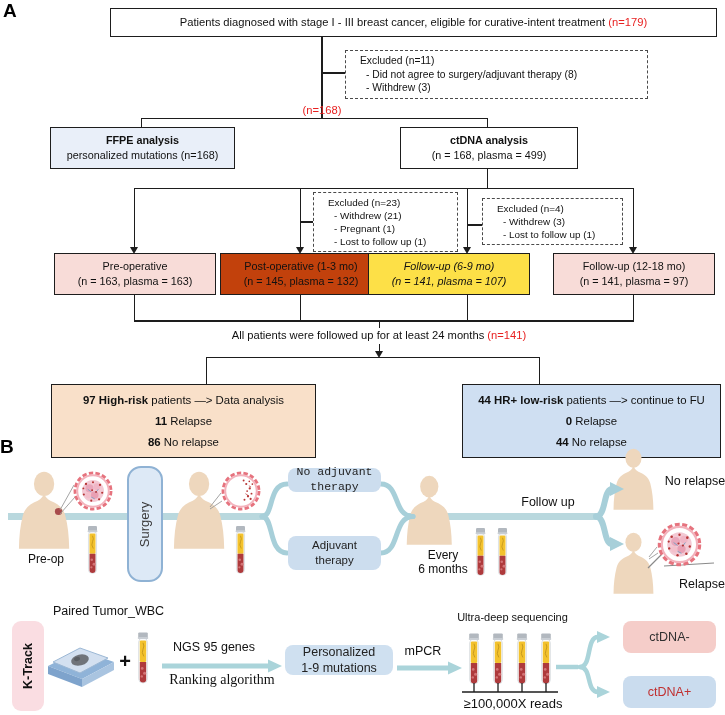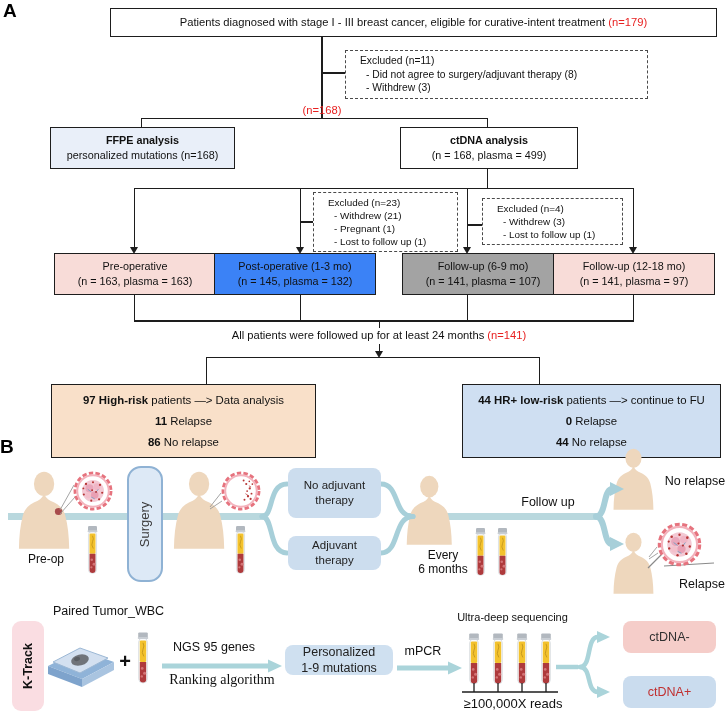--- a/index.html
+++ b/index.html
@@ -92,25 +92,25 @@
   <div class="dashedbox" style="left:482px;top:198px;width:120px;font-size:9.9px;">
     <div>Excluded (n=4)</div>
     <div class="itm">- Withdrew (3)</div>
     <div class="itm">- Lost to follow up (1)</div>
   </div>
 
   <div class="box" style="left:54px;top:253px;width:160px;height:40px;background:#f8dcd8;">
     <div>Pre-operative</div>
       <div>(n = 163, plasma = 163)</div>
   </div>
-  <div class="box" style="left:214px;top:253px;width:160px;height:40px;background:#3b82f6;">
+  <div class="box" style="left:220px;top:253px;width:160px;height:40px;background:#c2410c;">
     <div>Post-operative (1-3 mo)</div>
       <div>(n = 145, plasma = 132)</div>
   </div>
-  <div class="box" style="left:402px;top:253px;width:160px;height:40px;background:#a3a3a3;">
+  <div class="box" style="left:368px;top:253px;width:160px;height:40px;background:#fde047;font-style:italic;">
     <div>Follow-up (6-9 mo)</div>
       <div>(n = 141, plasma = 107)</div>
   </div>
   <div class="box" style="left:553px;top:253px;width:160px;height:40px;background:#f8dcd8;">
     <div>Follow-up (12-18 mo)</div>
       <div>(n = 141, plasma = 97)</div>
   </div>
 
   <div class="note" style="left:129px;top:329px;width:500px;">
     <span>All patients were followed up for at least 24 months </span><span class="red">(n=141)</span>
@@ -263,21 +263,21 @@
       <polygon points="597,251 610,257 597,263" fill="#aad4da"></polygon>
     </g>
   </svg>
 
   <div class="pill" style="left:127px;top:466px;width:32px;height:112px;background:#dde9f6;border:2px solid #8fb2d4;border-radius:14px;">
     <span class="vtext" style="font-size:13px;color:#3a3a3a;">Surgery</span>
   </div>
 
   <div class="lbl" style="left:16px;top:552px;width:60px;font-size:12px;">Pre-op</div>
 
-  <div class="bluebox" style="left:288px;top:468px;width:93px;height:50px;">
+  <div class="bluebox" style="left:288px;top:468px;width:93px;height:24px;font-family:Liberation Mono, monospace;">
     <div>No adjuvant</div>
     <div>therapy</div>
   </div>
   <div class="bluebox" style="left:288px;top:536px;width:93px;height:34px;">
     <div>Adjuvant</div>
     <div>therapy</div>
   </div>
 
   <div class="lbl" style="left:403px;top:549px;width:80px;font-size:12px;line-height:13.5px;">
     <div>Every</div>

